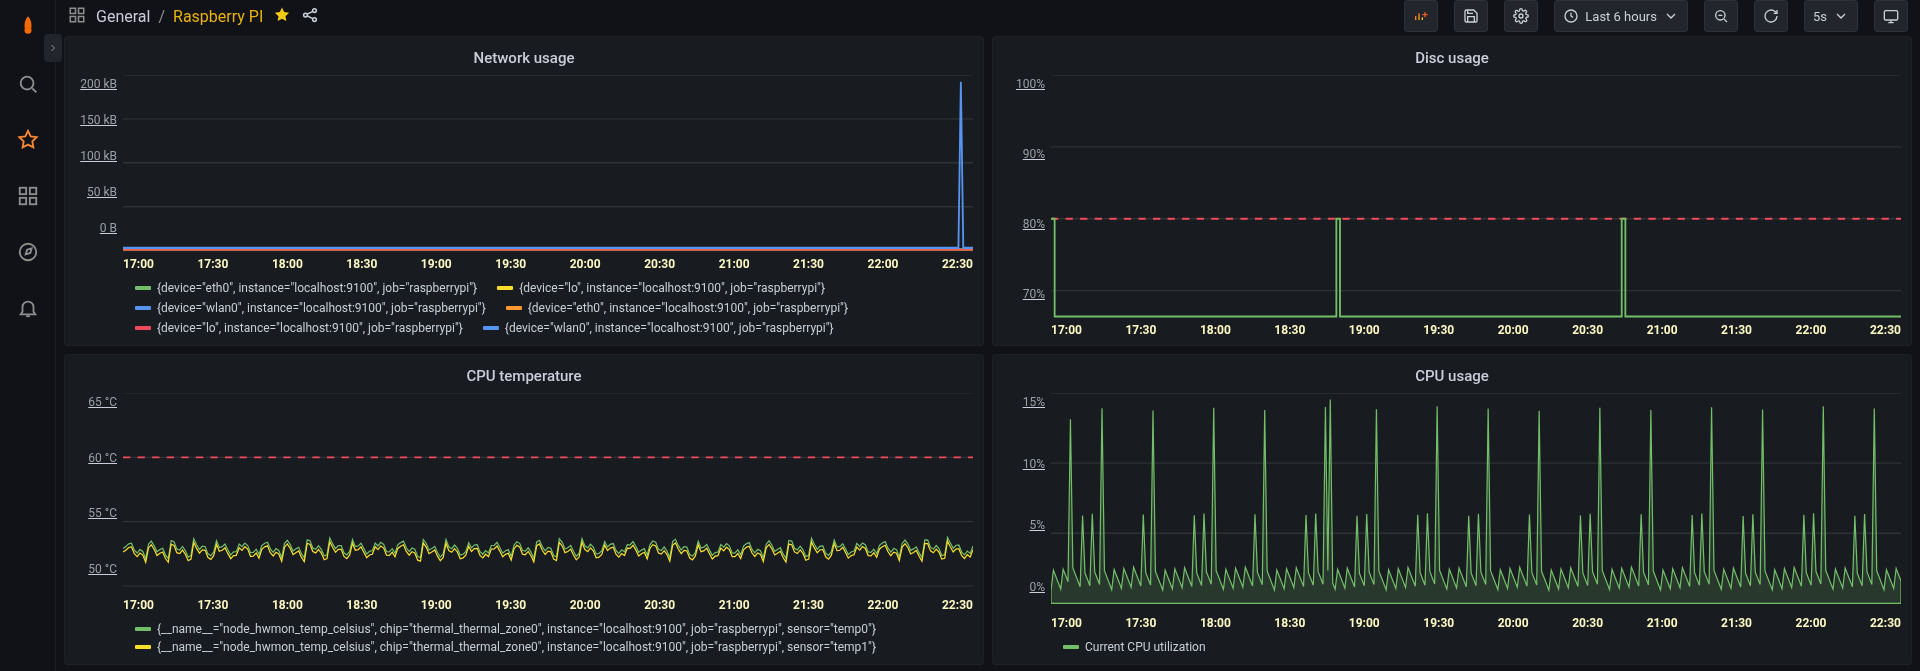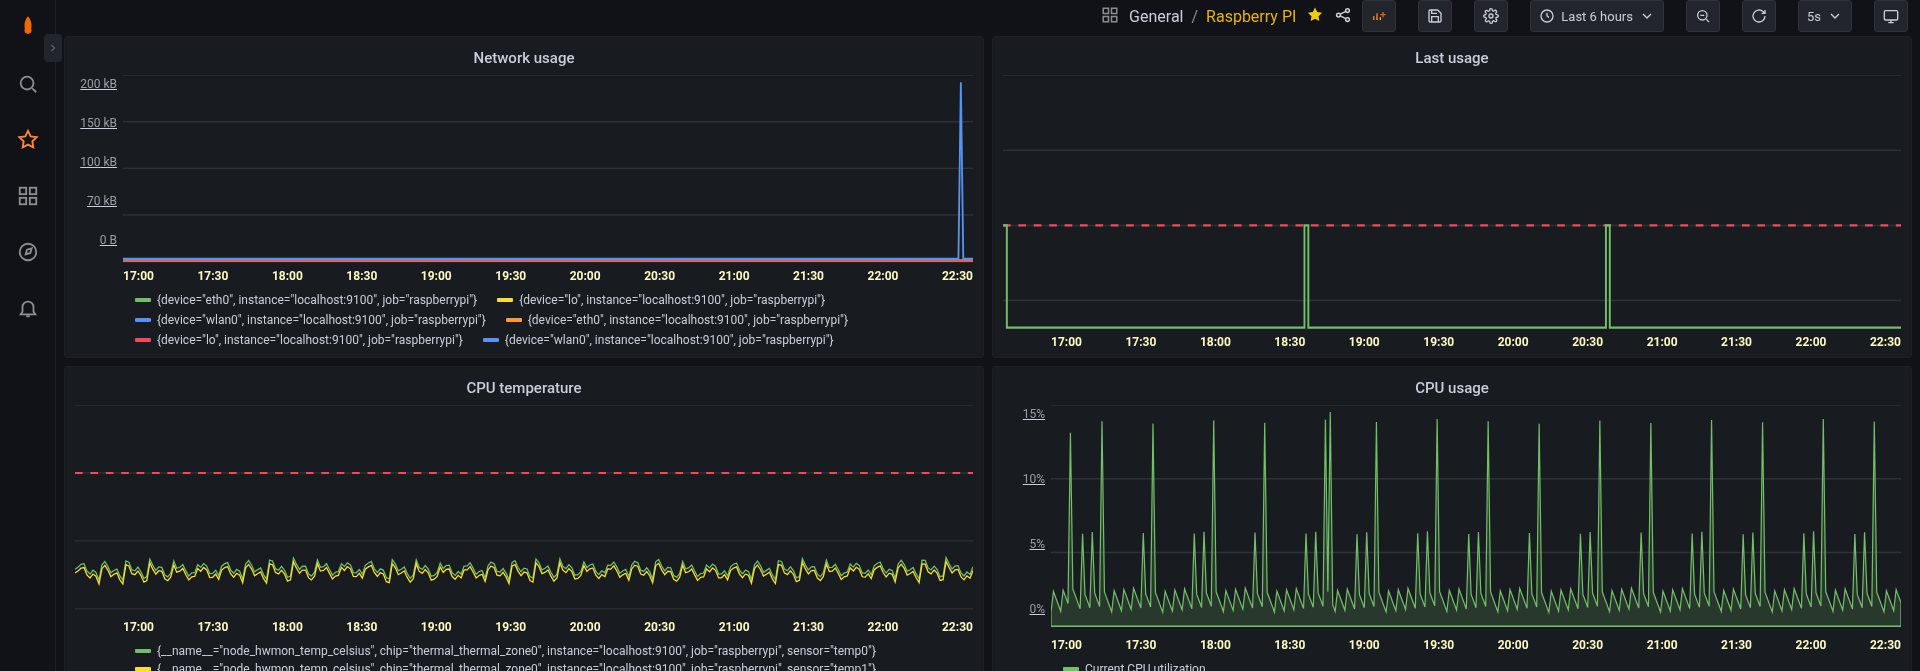--- a/index.html
+++ b/index.html
@@ -42,26 +42,26 @@
   display: flex; align-items: center; justify-content: center;
   color: #8e8e8e; cursor: pointer;
 }
 .main { flex: 1; display: flex; flex-direction: column; }
 .topbar {
   height: 40px;
   display: flex; align-items: center;
   padding: 0 12px;
   gap: 10px;
 }
-.topbar-left { display: flex; align-items: center; gap: 10px; flex: 1; justify-content: flex-end; }
+.topbar-left { display: flex; align-items: center; gap: 10px; flex: 1; }
 .crumb { display: flex; align-items: center; gap: 8px; color: #ccccdc; font-size: 16px; }
 .crumb a { color: #ccccdc; text-decoration: none; }
 .crumb .sep { color: #8e8e8e; }
 .star { color: #f2cc0c; }
-.topbar-right { display: flex; align-items: center; gap: 22px; }
+.topbar-right { display: flex; align-items: center; gap: 16px; }
 .tb-btn {
   height: 32px; min-width: 32px;
   background: #22252b; border: 1px solid #2c3235;
   border-radius: 3px; color: #c7d0d9;
   display: flex; align-items: center; justify-content: center;
   padding: 0 8px; gap: 6px; cursor: pointer; font-size: 13px;
 }
 .tb-btn svg { width: 16px; height: 16px; }
 .add-panel-grad svg { stroke: url(#g1); }
 .grid {
@@ -239,21 +239,21 @@
 
   <div class="grid">
 
     <div class="panel">
       <div class="panel-title">Network usage</div>
       <div class="panel-body">
         <div class="yaxis">
           <span>200 kB</span>
           <span>150 kB</span>
           <span>100 kB</span>
-          <span>70 kB</span>
+          <span>50 kB</span>
           <span>0 B</span>
         </div>
         <div class="chart-area">
           <svg class="chart-svg" viewBox="0 0 700 130" preserveAspectRatio="none">
             <line x1="0" y1="0" x2="700" y2="0" stroke="#2c3235"></line>
             <line x1="0" y1="32" x2="700" y2="32" stroke="#2c3235"></line>
             <line x1="0" y1="64" x2="700" y2="64" stroke="#2c3235"></line>
             <line x1="0" y1="96" x2="700" y2="96" stroke="#2c3235"></line>
             <line x1="0" y1="128" x2="700" y2="128" stroke="#2c3235"></line>
             <path d="M0,127 L700,127" stroke="#73BF69" stroke-width="1"></path>
@@ -300,22 +300,28 @@
             <span>{device="lo", instance="localhost:9100", job="raspberrypi"}</span>
           </div>
         <div class="legend-item">
             <span class="legend-swatch" style="background:#5794F2"></span>
             <span>{device="wlan0", instance="localhost:9100", job="raspberrypi"}</span>
           </div>
       </div>
     </div>
 
     <div class="panel">
-      <div class="panel-title">Last usage</div>
+      <div class="panel-title">Disc usage</div>
       <div class="panel-body">
+        <div class="yaxis">
+          <span>100%</span>
+          <span>90%</span>
+          <span>80%</span>
+          <span>70%</span>
+        </div>
         <div class="chart-area">
           <svg class="chart-svg" viewBox="0 0 700 170" preserveAspectRatio="none">
             <line x1="0" y1="0" x2="700" y2="0" stroke="#2c3235"></line>
             <line x1="0" y1="50" x2="700" y2="50" stroke="#2c3235"></line>
             <line x1="0" y1="100" x2="700" y2="100" stroke="#2c3235"></line>
             <line x1="0" y1="150" x2="700" y2="150" stroke="#2c3235"></line>
             <line class="dashed" x1="0" y1="100" x2="700" y2="100" stroke="#F2495C" stroke-width="1.5"></line>
             <path d="M0,100 L3,100 L3,168 L235,168 L235,100 L238,100 L238,168 L470,168 L470,100 L473,100 L473,168 L700,168" stroke="#73BF69" stroke-width="1.5" fill="none"></path>
           </svg>
         </div>
@@ -332,20 +338,26 @@
           <span>21:00</span>
           <span>21:30</span>
           <span>22:00</span>
           <span>22:30</span>
       </div>
     </div>
 
     <div class="panel">
       <div class="panel-title">CPU temperature</div>
       <div class="panel-body">
+        <div class="yaxis">
+          <span>65 °C</span>
+          <span>60 °C</span>
+          <span>55 °C</span>
+          <span>50 °C</span>
+        </div>
         <div class="chart-area">
           <svg class="chart-svg" viewBox="0 0 700 165" preserveAspectRatio="none">
             <line x1="0" y1="0" x2="700" y2="0" stroke="#2c3235"></line>
             <line x1="0" y1="53" x2="700" y2="53" stroke="#2c3235"></line>
             <line x1="0" y1="106" x2="700" y2="106" stroke="#2c3235"></line>
             <line x1="0" y1="159" x2="700" y2="159" stroke="#2c3235"></line>
             <line class="dashed" x1="0" y1="53" x2="700" y2="53" stroke="#F2495C" stroke-width="1.5"></line>
             <path id="temp-green" stroke="#73BF69" stroke-width="1" fill="none" d="M0,128 L2.3,126.5 L4.7,124.2 L7.0,123.7 L9.3,129.4 L11.7,131.8 L14.0,128.8 L16.3,130.5 L18.7,136.5 L21.0,124.6 L23.3,122.0 L25.7,125.9 L28.0,130.8 L30.3,129.0 L32.7,127.9 L35.0,133.3 L37.3,136.4 L39.7,121.5 L42.0,122.5 L44.3,128.5 L46.7,129.3 L49.0,126.4 L51.3,129.8 L53.7,135.1 L56.0,133.8 L58.3,120.1 L60.7,125.2 L63.0,128.9 L65.3,126.2 L67.7,126.6 L70.0,132.5 L72.3,134.0 L74.7,131.0 L77.0,121.7 L79.3,127.3 L81.7,126.5 L84.0,124.4 L86.3,129.1 L88.7,133.4 L91.0,130.9 L93.3,130.7 L95.7,124.5 L98.0,126.6 L100.3,123.6 L102.7,125.6 L105.0,131.5 L107.3,131.3 L109.7,128.8 L112.0,133.0 L114.3,125.7 L116.7,123.7 L119.0,122.9 L121.3,128.5 L123.7,131.2 L126.0,128.2 L128.3,129.6 L130.7,135.6 L133.0,124.0 L135.3,121.3 L137.7,124.9 L140.0,130.1 L142.3,128.5 L144.7,127.1 L147.0,132.4 L149.3,135.8 L151.7,120.9 L154.0,121.6 L156.3,127.6 L158.7,128.7 L161.0,125.8 L163.3,128.8 L165.7,134.3 L168.0,133.3 L170.3,119.4 L172.7,124.3 L175.0,128.2 L177.3,125.7 L179.7,125.7 L182.0,131.6 L184.3,133.4 L186.7,130.4 L189.0,120.7 L191.3,126.5 L193.7,126.0 L196.0,123.7 L198.3,128.1 L200.7,132.6 L203.0,130.4 L205.3,129.8 L207.7,123.6 L210.0,126.0 L212.3,123.0 L214.7,124.7 L217.0,130.6 L219.3,130.8 L221.7,128.2 L224.0,132.0 L226.3,125.0 L228.7,123.2 L231.0,122.0 L233.3,127.5 L235.7,130.6 L238.0,127.7 L240.3,128.7 L242.7,134.7 L245.0,135.5 L247.3,120.6 L249.7,123.9 L252.0,129.3 L254.3,128.0 L256.7,126.3 L259.0,131.4 L261.3,135.1 L263.7,132.4 L266.0,120.7 L268.3,126.7 L270.7,128.2 L273.0,125.2 L275.3,127.8 L277.7,133.5 L280.0,132.8 L282.3,130.6 L284.7,123.3 L287.0,127.5 L289.3,125.2 L291.7,124.9 L294.0,130.7 L296.3,132.8 L298.7,129.8 L301.0,131.8 L303.3,125.6 L305.7,125.5 L308.0,123.0 L310.3,127.2 L312.7,131.9 L315.0,129.9 L317.3,129.0 L319.7,134.6 L322.0,125.4 L324.3,122.5 L326.7,123.8 L329.0,129.7 L331.3,130.2 L333.7,127.5 L336.0,131.0 L338.3,136.2 L340.7,122.7 L343.0,121.3 L345.3,126.5 L347.7,130.0 L350.0,127.2 L352.3,127.8 L354.7,133.8 L357.0,135.0 L359.3,120.0 L361.7,123.0 L364.0,128.5 L366.3,127.5 L368.7,125.6 L371.0,130.4 L373.3,134.4 L375.7,131.9 L378.0,119.9 L380.3,125.8 L382.7,127.6 L385.0,124.6 L387.3,126.9 L389.7,132.7 L392.0,132.2 L394.3,129.9 L396.7,122.3 L399.0,126.8 L401.3,124.7 L403.7,124.0 L406.0,129.7 L408.3,132.2 L410.7,129.2 L413.0,130.8 L415.3,124.8 L417.7,125.0 L420.0,122.4 L422.3,126.2 L424.7,131.2 L427.0,129.4 L429.3,128.2 L431.7,133.6 L434.0,124.8 L436.3,121.9 L438.7,122.9 L441.0,128.8 L443.3,129.7 L445.7,126.9 L448.0,130.1 L450.3,135.5 L452.7,122.2 L455.0,120.5 L457.3,125.5 L459.7,129.3 L462.0,126.6 L464.3,126.9 L466.7,132.9 L469.0,134.4 L471.3,131.4 L473.7,122.0 L476.0,127.7 L478.3,127.0 L480.7,124.8 L483.0,129.4 L485.3,133.7 L487.7,131.4 L490.0,131.0 L492.3,124.8 L494.7,127.0 L497.0,124.0 L499.3,125.9 L501.7,131.8 L504.0,131.7 L506.3,129.2 L508.7,133.3 L511.0,126.1 L513.3,124.1 L515.7,123.2 L518.0,128.8 L520.3,131.6 L522.7,128.7 L525.0,129.9 L527.3,135.9 L529.7,124.5 L532.0,121.7 L534.3,125.2 L536.7,130.4 L539.0,128.9 L541.3,127.4 L543.7,132.7 L546.0,136.2 L548.3,121.4 L550.7,122.0 L553.0,127.9 L555.3,129.2 L557.7,126.2 L560.0,129.1 L562.3,134.7 L564.7,133.7 L567.0,119.7 L569.3,124.6 L571.7,128.6 L574.0,126.1 L576.3,126.0 L578.7,131.9 L581.0,133.8 L583.3,130.8 L585.7,121.0 L588.0,126.8 L590.3,126.5 L592.7,124.1 L595.0,128.4 L597.3,133.0 L599.7,130.9 L602.0,130.2 L604.3,123.9 L606.7,126.4 L609.0,123.5 L611.3,125.0 L613.7,130.9 L616.0,131.2 L618.3,128.6 L620.7,132.3 L623.0,125.4 L625.3,123.6 L627.7,122.4 L630.0,127.8 L632.3,131.0 L634.7,128.1 L637.0,129.0 L639.3,135.0 L641.7,123.9 L644.0,121.1 L646.3,124.2 L648.7,129.6 L651.0,128.4 L653.3,126.7 L655.7,131.7 L658.0,135.5 L660.3,120.9 L662.7,121.1 L665.0,127.0 L667.3,128.6 L669.7,125.6 L672.0,128.1 L674.3,133.8 L676.7,133.2 L679.0,119.0 L681.3,123.6 L683.7,127.9 L686.0,125.6 L688.3,125.2 L690.7,131.0 L693.0,133.3 L695.3,130.2 L697.7,132.1 L700.0,126.0"></path>
             <path id="temp-yellow" stroke="#FADE2A" stroke-width="1" fill="none" d="M0,131 L2.3,129.5 L4.7,127.2 L7.0,126.7 L9.3,132.4 L11.7,134.8 L14.0,131.8 L16.3,133.5 L18.7,139.5 L21.0,127.6 L23.3,125.0 L25.7,128.9 L28.0,133.8 L30.3,132.0 L32.7,130.9 L35.0,136.3 L37.3,139.4 L39.7,124.5 L42.0,125.5 L44.3,131.5 L46.7,132.3 L49.0,129.4 L51.3,132.8 L53.7,138.1 L56.0,136.8 L58.3,123.1 L60.7,128.2 L63.0,131.9 L65.3,129.2 L67.7,129.6 L70.0,135.5 L72.3,137.0 L74.7,134.0 L77.0,124.7 L79.3,130.3 L81.7,129.5 L84.0,127.4 L86.3,132.1 L88.7,136.4 L91.0,133.9 L93.3,133.7 L95.7,127.5 L98.0,129.6 L100.3,126.6 L102.7,128.6 L105.0,134.5 L107.3,134.3 L109.7,131.8 L112.0,136.0 L114.3,128.7 L116.7,126.7 L119.0,125.9 L121.3,131.5 L123.7,134.2 L126.0,131.2 L128.3,132.6 L130.7,138.6 L133.0,127.0 L135.3,124.3 L137.7,127.9 L140.0,133.1 L142.3,131.5 L144.7,130.1 L147.0,135.4 L149.3,138.8 L151.7,123.9 L154.0,124.6 L156.3,130.6 L158.7,131.7 L161.0,128.8 L163.3,131.8 L165.7,137.3 L168.0,136.3 L170.3,122.4 L172.7,127.3 L175.0,131.2 L177.3,128.7 L179.7,128.7 L182.0,134.6 L184.3,136.4 L186.7,133.4 L189.0,123.7 L191.3,129.5 L193.7,129.0 L196.0,126.7 L198.3,131.1 L200.7,135.6 L203.0,133.4 L205.3,132.8 L207.7,126.6 L210.0,129.0 L212.3,126.0 L214.7,127.7 L217.0,133.6 L219.3,133.8 L221.7,131.2 L224.0,135.0 L226.3,128.0 L228.7,126.2 L231.0,125.0 L233.3,130.5 L235.7,133.6 L238.0,130.7 L240.3,131.7 L242.7,137.7 L245.0,138.5 L247.3,123.6 L249.7,126.9 L252.0,132.3 L254.3,131.0 L256.7,129.3 L259.0,134.4 L261.3,138.1 L263.7,135.4 L266.0,123.7 L268.3,129.7 L270.7,131.2 L273.0,128.2 L275.3,130.8 L277.7,136.5 L280.0,135.8 L282.3,133.6 L284.7,126.3 L287.0,130.5 L289.3,128.2 L291.7,127.9 L294.0,133.7 L296.3,135.8 L298.7,132.8 L301.0,134.8 L303.3,128.6 L305.7,128.5 L308.0,126.0 L310.3,130.2 L312.7,134.9 L315.0,132.9 L317.3,132.0 L319.7,137.6 L322.0,128.4 L324.3,125.5 L326.7,126.8 L329.0,132.7 L331.3,133.2 L333.7,130.5 L336.0,134.0 L338.3,139.2 L340.7,125.7 L343.0,124.3 L345.3,129.5 L347.7,133.0 L350.0,130.2 L352.3,130.8 L354.7,136.8 L357.0,138.0 L359.3,123.0 L361.7,126.0 L364.0,131.5 L366.3,130.5 L368.7,128.6 L371.0,133.4 L373.3,137.4 L375.7,134.9 L378.0,122.9 L380.3,128.8 L382.7,130.6 L385.0,127.6 L387.3,129.9 L389.7,135.7 L392.0,135.2 L394.3,132.9 L396.7,125.3 L399.0,129.8 L401.3,127.7 L403.7,127.0 L406.0,132.7 L408.3,135.2 L410.7,132.2 L413.0,133.8 L415.3,127.8 L417.7,128.0 L420.0,125.4 L422.3,129.2 L424.7,134.2 L427.0,132.4 L429.3,131.2 L431.7,136.6 L434.0,127.8 L436.3,124.9 L438.7,125.9 L441.0,131.8 L443.3,132.7 L445.7,129.9 L448.0,133.1 L450.3,138.5 L452.7,125.2 L455.0,123.5 L457.3,128.5 L459.7,132.3 L462.0,129.6 L464.3,129.9 L466.7,135.9 L469.0,137.4 L471.3,134.4 L473.7,125.0 L476.0,130.7 L478.3,130.0 L480.7,127.8 L483.0,132.4 L485.3,136.7 L487.7,134.4 L490.0,134.0 L492.3,127.8 L494.7,130.0 L497.0,127.0 L499.3,128.9 L501.7,134.8 L504.0,134.7 L506.3,132.2 L508.7,136.3 L511.0,129.1 L513.3,127.1 L515.7,126.2 L518.0,131.8 L520.3,134.6 L522.7,131.7 L525.0,132.9 L527.3,138.9 L529.7,127.5 L532.0,124.7 L534.3,128.2 L536.7,133.4 L539.0,131.9 L541.3,130.4 L543.7,135.7 L546.0,139.2 L548.3,124.4 L550.7,125.0 L553.0,130.9 L555.3,132.2 L557.7,129.2 L560.0,132.1 L562.3,137.7 L564.7,136.7 L567.0,122.7 L569.3,127.6 L571.7,131.6 L574.0,129.1 L576.3,129.0 L578.7,134.9 L581.0,136.8 L583.3,133.8 L585.7,124.0 L588.0,129.8 L590.3,129.5 L592.7,127.1 L595.0,131.4 L597.3,136.0 L599.7,133.9 L602.0,133.2 L604.3,126.9 L606.7,129.4 L609.0,126.5 L611.3,128.0 L613.7,133.9 L616.0,134.2 L618.3,131.6 L620.7,135.3 L623.0,128.4 L625.3,126.6 L627.7,125.4 L630.0,130.8 L632.3,134.0 L634.7,131.1 L637.0,132.0 L639.3,138.0 L641.7,126.9 L644.0,124.1 L646.3,127.2 L648.7,132.6 L651.0,131.4 L653.3,129.7 L655.7,134.7 L658.0,138.5 L660.3,123.9 L662.7,124.1 L665.0,130.0 L667.3,131.6 L669.7,128.6 L672.0,131.1 L674.3,136.8 L676.7,136.2 L679.0,122.0 L681.3,126.6 L683.7,130.9 L686.0,128.6 L688.3,128.2 L690.7,134.0 L693.0,136.3 L695.3,133.2 L697.7,135.1 L700.0,129.0"></path>
           </svg>

